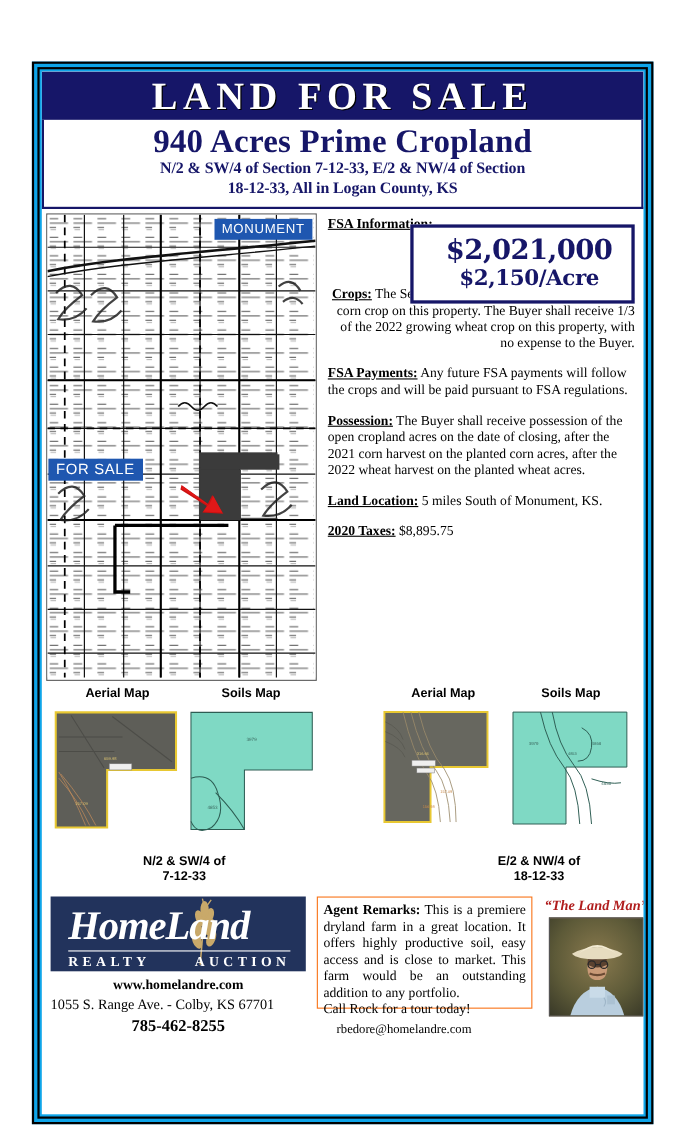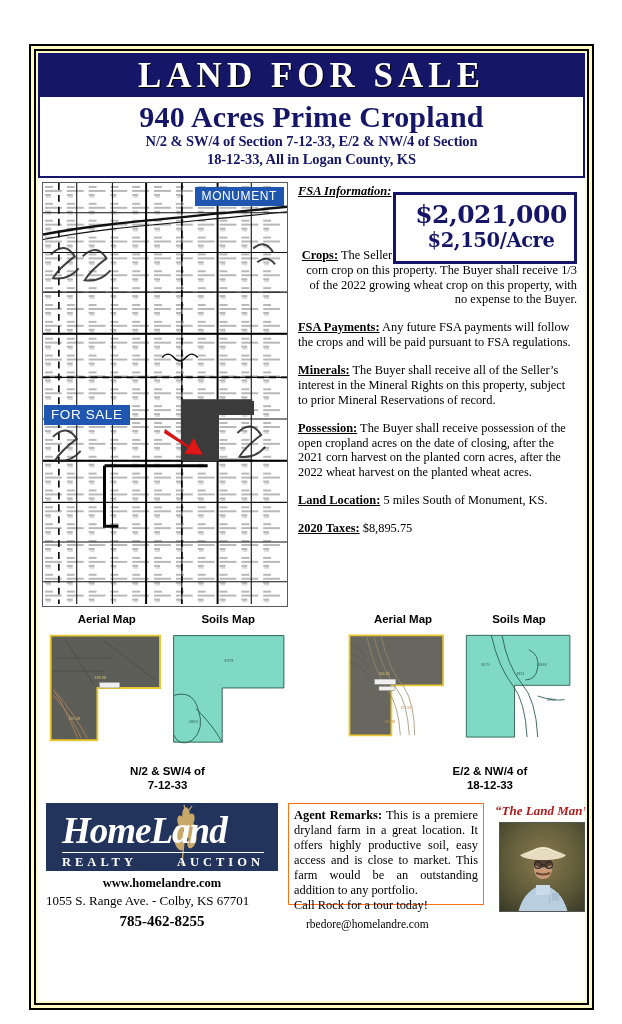--- a/index.html
+++ b/index.html
@@ -7,24 +7,24 @@
   html, body {
     margin: 0; padding: 0;
     background: #ffffff;
     font-family: "Liberation Serif", "DejaVu Serif", serif;
   }
   body { width: 622px; height: 1024px; position: relative; overflow: hidden; }
 
   
   #flyer {
     position: absolute;
-    left: 29px; top: 44px;
+    left: 29px; top: 56px;
     width: 565px; height: 966px;
     border: 2px solid #000;
-    background: #fef9c3;
+    background: #0ea5e9;
   }
   #flyer::after {
     content: "";
     position: absolute;
     left: 3px; top: 3px; right: 3px; bottom: 3px;
     border: 2px solid #000;
     pointer-events: none;
   }
   #inner {
     position: absolute;
@@ -95,30 +95,30 @@
   .darkparcel { position: absolute; background: #3b3b3b; z-index: 4; }
 
   
   .info {
     flex: 1 1 auto;
     padding: 2px 4px 0 10px;
     position: relative;
   }
   .fsa-head {
     font-weight: bold; font-size: 12.5px;
-    text-decoration: underline; margin-bottom: 7px; font-style: italic;
+    text-decoration: underline; margin-bottom: 7px;
   }
   .fsa-rows { font-size: 12.5px; line-height: 1.14; width: 108px; }
   .fsa-rows .strong { font-weight: bold; margin-bottom: 6px; }
   .fsa-rows .reg { margin-bottom: 5px; }
 
   .pricebox {
     position: absolute;
     right: 4px; top: 10px;
-    width: 184px;
+    width: 204px;
     border: 3px solid #161668;
     background: #fff;
     text-align: center;
     padding: 6px 2px 8px 14px;
   }
   .pricebox .big {
     color: #161668;
     font-family: "DejaVu Serif", serif;
     font-weight: bold;
     font-size: 25px;
@@ -328,23 +328,20 @@
       <div class="pricebox">
         <div class="big">$2,021,000</div>
         <div class="small">$2,150/Acre</div>
       </div>
 
       <div class="para first">
         <span class="lbl">Crops:</span><span> The Seller shall receive all of the 2021 growing corn crop on this property. The Buyer shall receive 1/3 of the 2022 growing wheat crop on this property, with no expense to the Buyer.</span>
       </div>
       <div class="para">
         <span class="lbl">FSA Payments:</span><span> Any future FSA payments will follow the crops and will be paid pursuant to FSA regulations.</span>
-      </div>
-      <div class="para">
-        <span class="lbl">Minerals:</span><span> The Buyer shall receive all of the Seller’s interest in the Mineral Rights on this property, subject to prior Mineral Reservations of record.</span>
       </div>
       <div class="para">
         <span class="lbl">Possession:</span><span> The Buyer shall receive possession of the open cropland acres on the date of closing, after the 2021 corn harvest on the planted corn acres, after the 2022 wheat harvest on the planted wheat acres.</span>
       </div>
       <div class="para">
         <span class="lbl">Land Location:</span><span>  5 miles South of Monument, KS.</span>
       </div>
       <div class="para">
         <span class="lbl">2020 Taxes:</span><span>  $8,895.75</span>
       </div>

